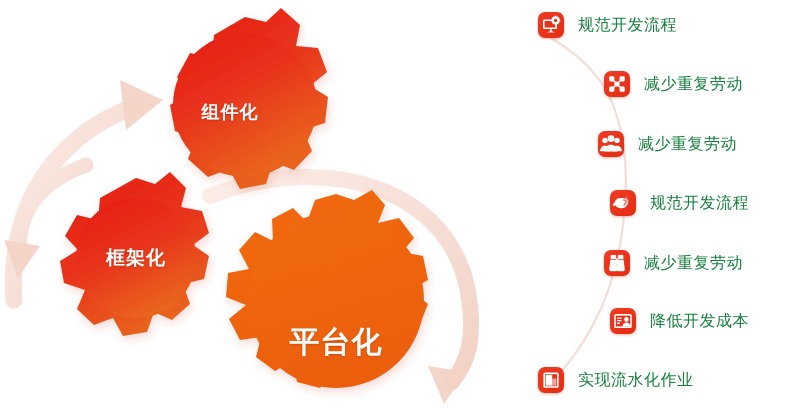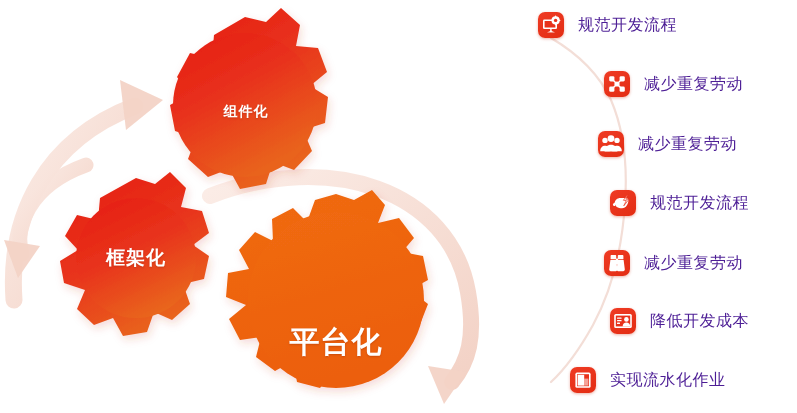--- a/index.html
+++ b/index.html
@@ -19,40 +19,40 @@
   .gear-label{
     position:absolute;
     color:#ffffff;
     font-weight:bold;
     letter-spacing:1px;
     white-space:nowrap;
     transform:translate(-50%,-50%);
     text-shadow:0 1px 2px rgba(120,20,0,.28);
     pointer-events:none;
   }
-  #label-component{left:246px;top:112px;font-size:14px;}
+  #label-component{left:230px;top:112px;font-size:18px;}
   #label-framework{left:136px;top:258px;font-size:19px;text-align:right;}
   #label-platform{left:336px;top:298px;font-size:30px;margin-top:44px;}
 
   
   #benefits{position:absolute;left:520px;top:0;width:277px;height:413px;}
   #benefit-line{position:absolute;left:0;top:0;width:277px;height:413px;}
 
   .benefit-item{position:absolute;display:flex;align-items:center;}
   .benefit-icon{
     width:26px;height:26px;border-radius:7px;
     background:linear-gradient(145deg,#ef3b24 0%,#e32d13 100%);
     box-shadow:0 1px 3px rgba(200,40,10,.35);
     flex:0 0 auto;position:relative;
   }
   .benefit-icon svg{position:absolute;left:0;top:0;width:26px;height:26px;}
   .benefit-text{
     margin-left:14px;
     font-size:16px;
-    color:#4c1d95;
+    color:#15803d;
     white-space:nowrap;
     letter-spacing:.5px;
   }
 </style>
 </head>
 <body>
 
 <div id="stage">
 
   <div id="gear-panel">
@@ -247,21 +247,21 @@
             <rect x="7" y="12" width="4.6" height="1.3" rx=".5"></rect>
             <rect x="7" y="14.6" width="3" height="1.3" rx=".5"></rect>
             <circle cx="16.4" cy="11.4" r="2.3"></circle>
             <path d="M12.6 18.4 c0-2.4 1.7-3.8 3.8-3.8 s3.8 1.4 3.8 3.8 z"></path>
           </g>
         </svg>
       </div>
       <div class="benefit-text">降低开发成本</div>
     </div>
 
-    <div class="benefit-item" style="left:18px;top:367px;margin-left:32px;">
+    <div class="benefit-item" style="left:18px;top:367px;">
       <div class="benefit-icon">
         <svg viewBox="0 0 26 26">
           <rect x="5.4" y="5.6" width="15.2" height="15.2" rx="1.6" fill="#ffffff"></rect>
           <rect x="7" y="7.2" width="12" height="12" fill="#e8311a"></rect>
           <path d="M7.6 7.8 h6.6 v10.8 h-6.6 z" fill="#ffffff"></path>
           <path d="M14.2 11.6 h4.2 v7 h-4.2 z" fill="#ffffff" opacity=".55"></path>
         </svg>
       </div>
       <div class="benefit-text">实现流水化作业</div>
     </div>

